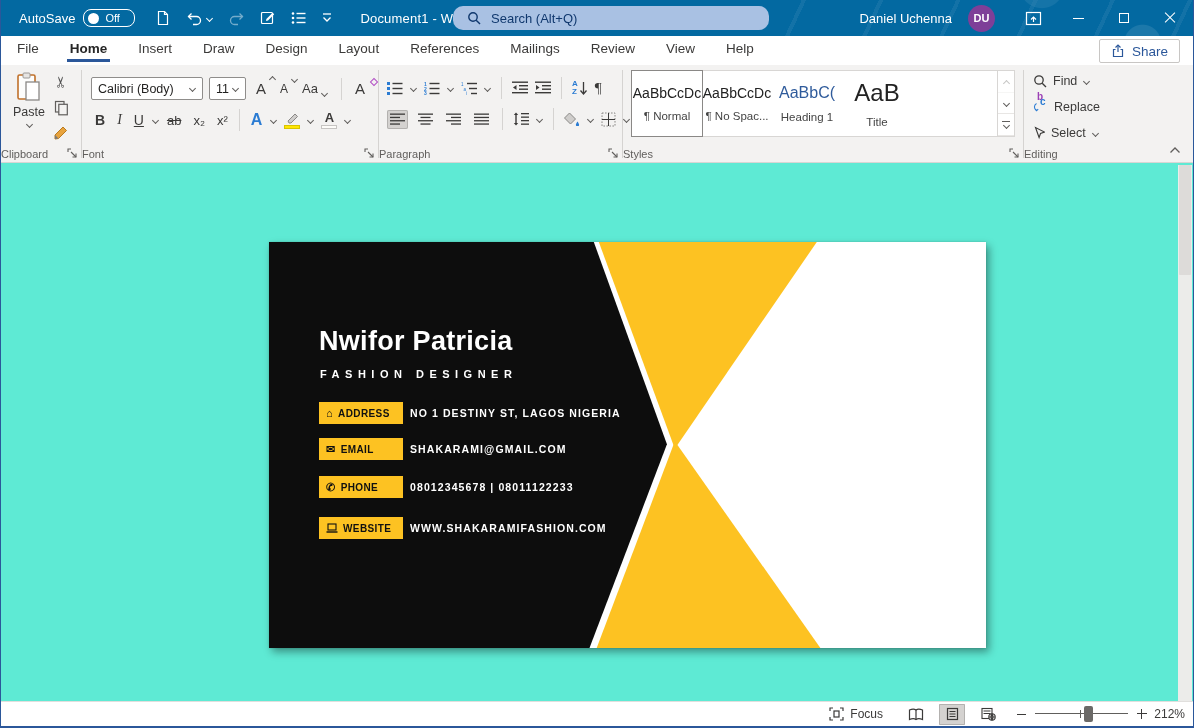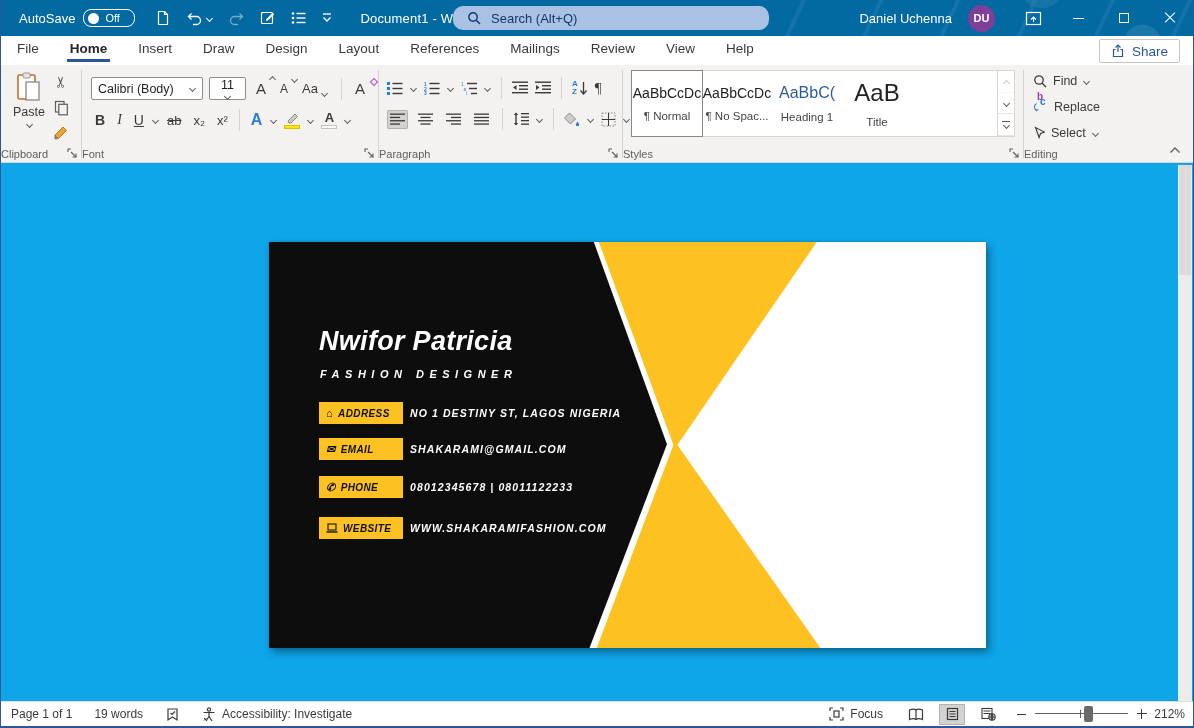--- a/index.html
+++ b/index.html
@@ -62,21 +62,21 @@
   .g-clip { left:0; width:81px; }
   .paste { position:absolute; left:6px; top:7px; width:44px; height:76px; display:flex; flex-direction:column; align-items:center; gap:3px; color:#3b3a39; font-size:12.5px; }
   .clip-col { position:absolute; left:52px; top:8px; display:flex; flex-direction:column; gap:9px; align-items:center; }
   .scissors { font-size:15px; color:#505050; transform:rotate(-90deg); }
 
   
   .g-font { left:81px; width:297px; }
   .frow1 { position:absolute; left:9px; top:12px; display:flex; align-items:center; gap:6px; }
   .frow2 { position:absolute; left:9px; top:43px; display:flex; align-items:center; gap:4px; height:24px; }
   .select { background:#fff; border:1px solid #8f8d8b; height:23px; display:flex; align-items:center; justify-content:space-between; padding:0 6px; font-size:12.5px; color:#201f1e; border-radius:2px; }
-  .sel-font { width:112px; } .sel-size { width:37px;flex-direction:column; }
+  .sel-font { width:112px; } .sel-size { width:37px; }
   .lbtn { font-size:14px; color:#3b3a39; padding:2px 4px; display:inline-flex; align-items:flex-end; }
   .b { font-weight:800; } .i { font-style:italic; font-family:"Liberation Serif", serif; }
   .u { text-decoration:underline; } .strike { text-decoration:line-through; font-size:13px; }
   .capA { position:relative; font-size:15px; }
   .capA .mini { position:absolute; top:-3px; right:-6px; }
   .effectsA { color:#2b7cd3; font-weight:700; font-size:16px; }
   .swatchbtn { display:flex; flex-direction:column; align-items:center; gap:1px; padding:1px 3px; }
   .swatchbtn .glyph { font-size:13px; font-weight:700; color:#3b3a39; line-height:13px; }
   .bar { width:16px; height:4px; }
   .bar-yellow { background:#ffe604; border:1px solid #d9c400; }
@@ -107,21 +107,21 @@
   .scrollcol > div { flex:1; display:flex; align-items:center; justify-content:center; border-bottom:1px solid #e8e6e4; }
   .morebar { display:block; width:8px; border-top:1.3px solid #605e5c; margin-bottom:1px; }
 
   
   .g-edit { left:1023px; width:84px; }
   .g-edit::after { display:none; }
   .edit-row { position:absolute; left:9px; display:flex; align-items:center; gap:6px; font-size:12.5px; color:#3b3a39; }
   .collapse { position:absolute; right:12px; bottom:8px; color:#605e5c; }
 
   
-  .doc-area { position:absolute; top:163px; left:0; right:0; bottom:25px; background:#0ea5e9;font-style:italic; }
+  .doc-area { position:absolute; top:163px; left:0; right:0; bottom:25px; background:#5eead4; }
   .v-scroll { position:absolute; right:1px; top:2px; bottom:0; width:14px; background:#ececea; }
   .v-thumb { position:absolute; top:0; left:1px; width:12px; height:110px; background:#dddbd9; border-radius:1px; }
 
   .card { position:absolute; left:268px; top:79px; width:717px; height:406px; background:#fff;
           box-shadow:3px 4px 8px rgba(0,0,0,.38), 0 0 2px rgba(0,0,0,.15); }
   .card-black { position:absolute; inset:0; background:#0d0d0d;
                 clip-path:polygon(0 0, 45.3% 0, 55.5% 49.8%, 44.7% 100%, 0 100%); }
   .tri-top { position:absolute; inset:0; background:#fdc222;
              clip-path:polygon(46% 0, 76.4% 0, 56.6% 50.9%); }
   .tri-bottom { position:absolute; inset:0; background:#fdc222;
@@ -650,40 +650,20 @@
         <span class="row-value">WWW.SHAKARAMIFASHION.COM</span>
       </div>
     </div>
 
     <div class="v-scroll">
       <div class="v-thumb"></div>
     </div>
   </div>
 
   <div class="statusbar">
-    <div class="sb-left">
-      <span class="sb-item">Page 1 of 1</span>
-      <span class="sb-item">19 words</span>
-      <span class="sb-item ic">
-        <svg width="15" height="15" viewBox="0 0 15 15" fill="none" stroke="#3b3a39" stroke-width="1.2">
-            <path d="M3 2h9v11l-4.5-3L3 13z"></path>
-            <path d="M5.5 6l1.5 1.5L10 4.5"></path>
-          </svg>
-      </span>
-      <span class="sb-item">
-        <span class="ic">
-          <svg width="14" height="15" viewBox="0 0 14 15" fill="none" stroke="#3b3a39" stroke-width="1.2">
-              <circle cx="7" cy="2.5" r="1.6"></circle>
-              <path d="M1.5 5.5h11M7 5.5v4M7 9.5L4 14M7 9.5l3 4.5"></path>
-              <path d="M2 11l2.5 2.5M4.5 11L2 13.5" stroke-width="1"></path>
-            </svg>
-        </span>
-        <span>Accessibility: Investigate</span>
-      </span>
-    </div>
 
     <div class="sb-right">
       <span class="sb-item">
         <span class="ic">
           <svg width="15" height="14" viewBox="0 0 15 14" fill="none" stroke="#3b3a39" stroke-width="1.2">
               <path d="M1 4V1h3M11 1h3v3M14 10v3h-3M4 13H1v-3"></path>
               <rect x="5" y="4" width="5" height="6"></rect>
             </svg>
         </span>
         <span>Focus</span>

